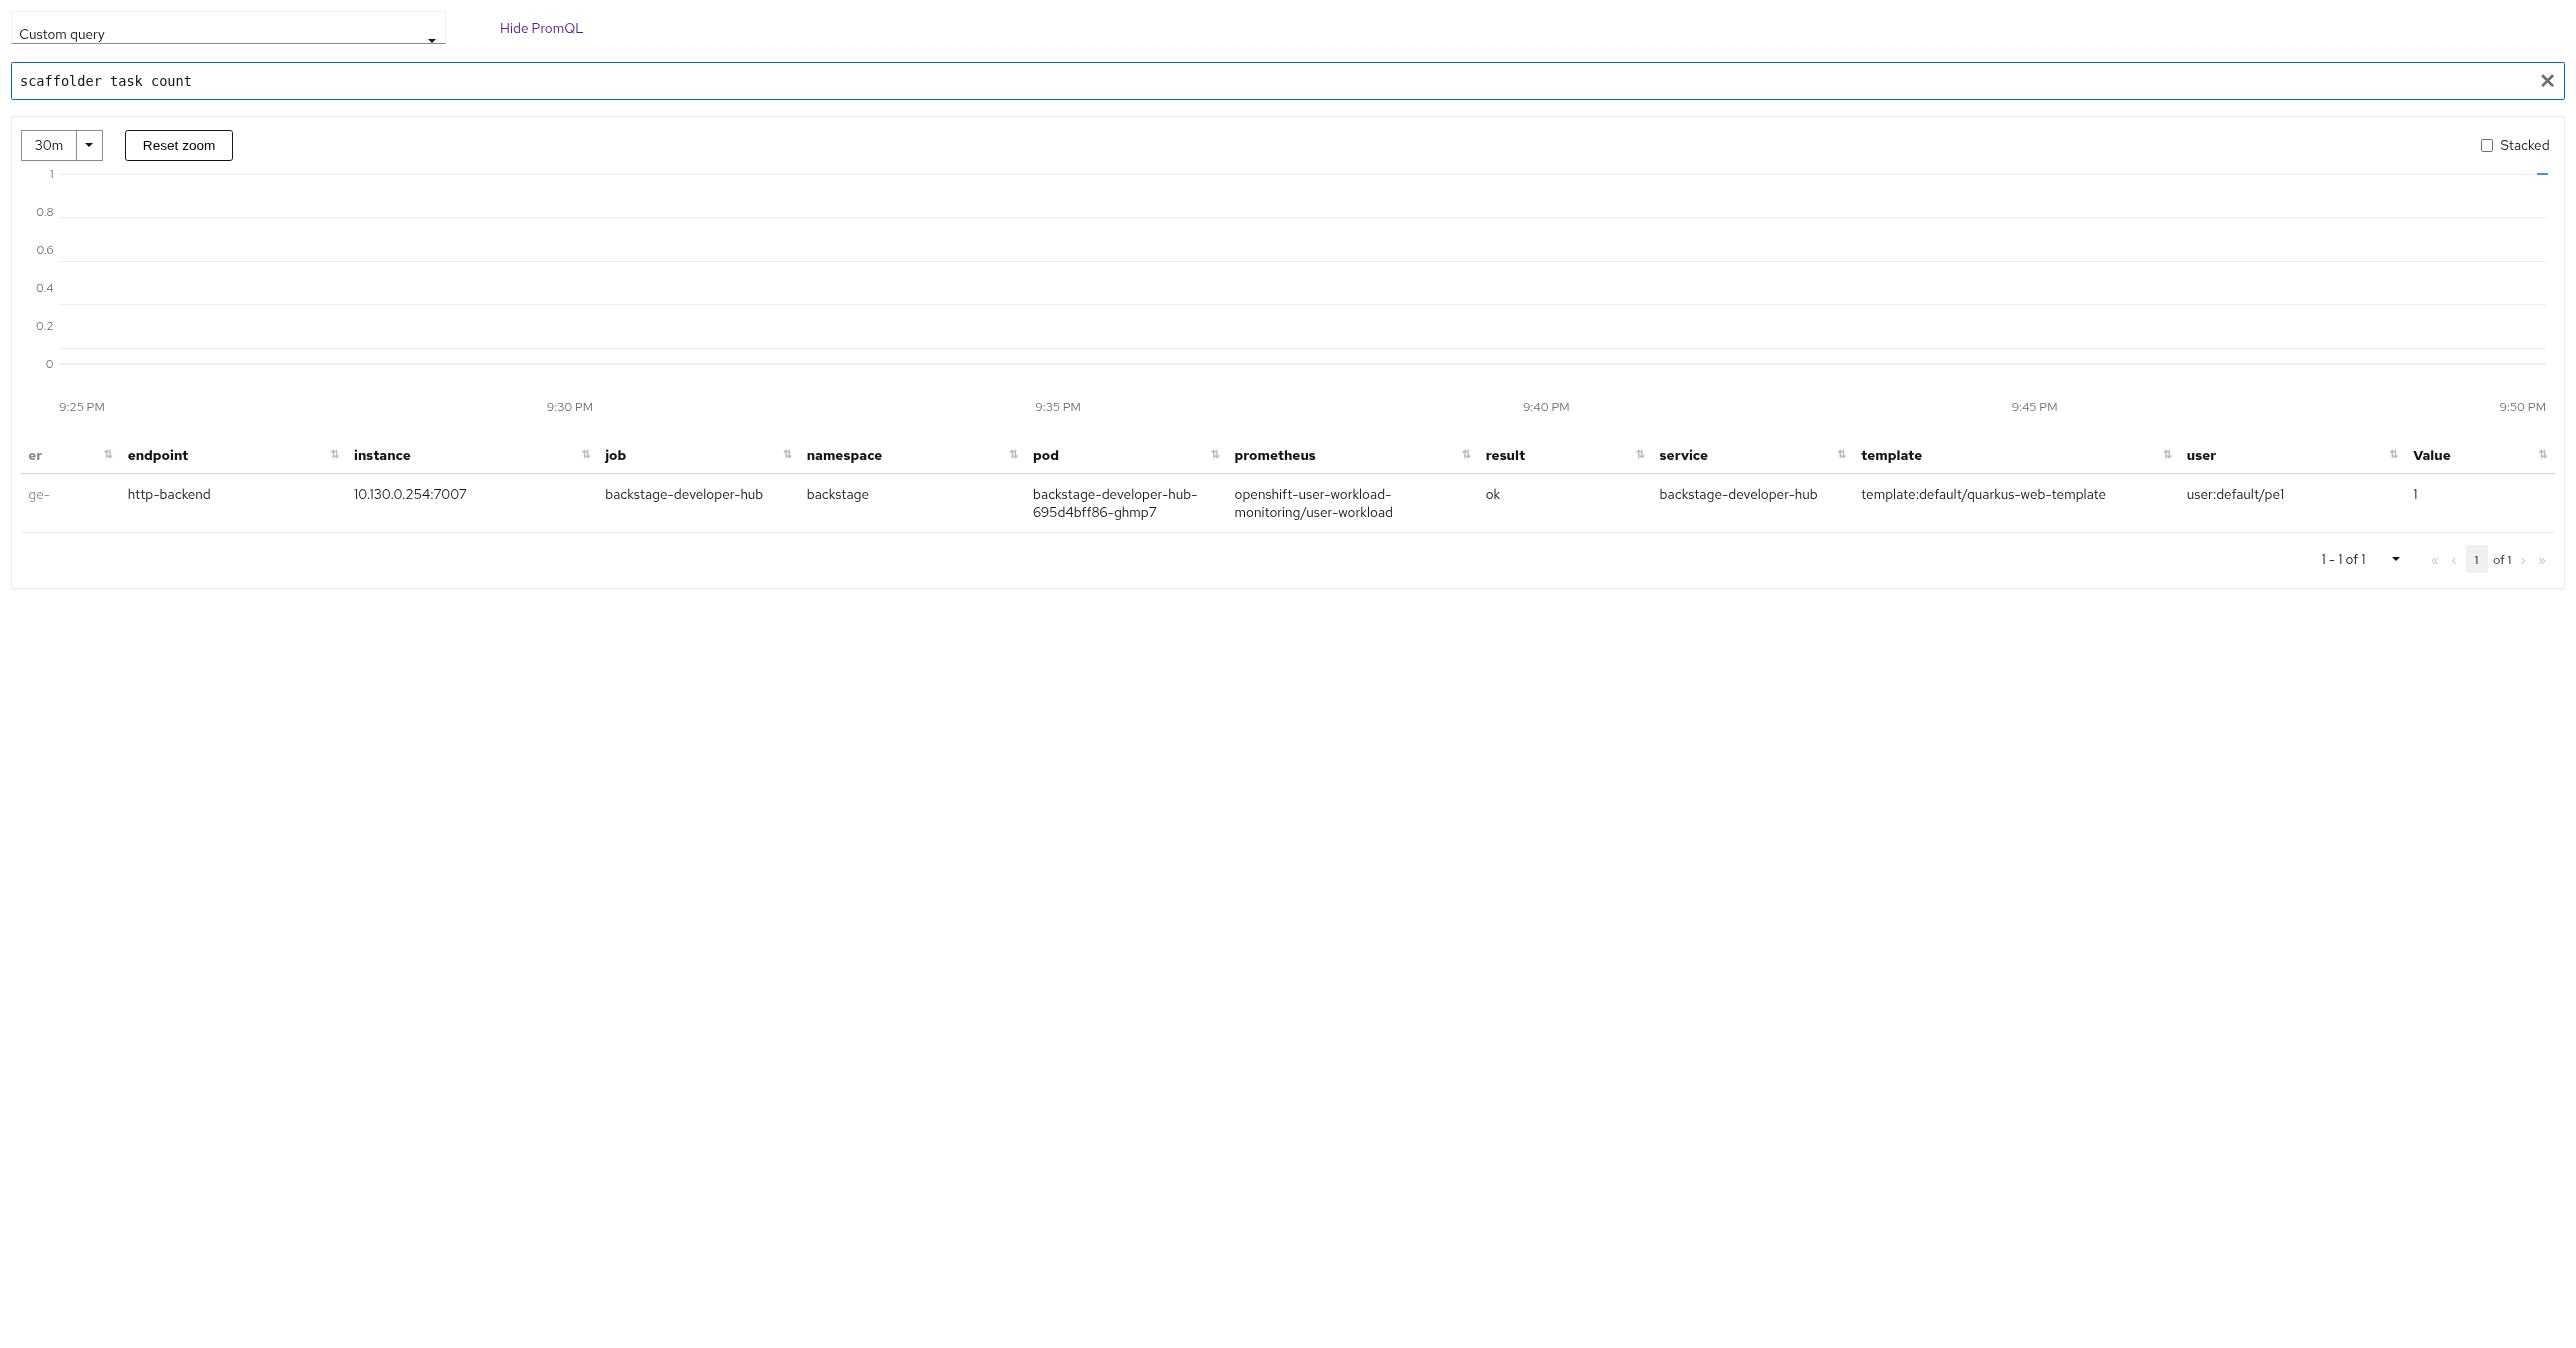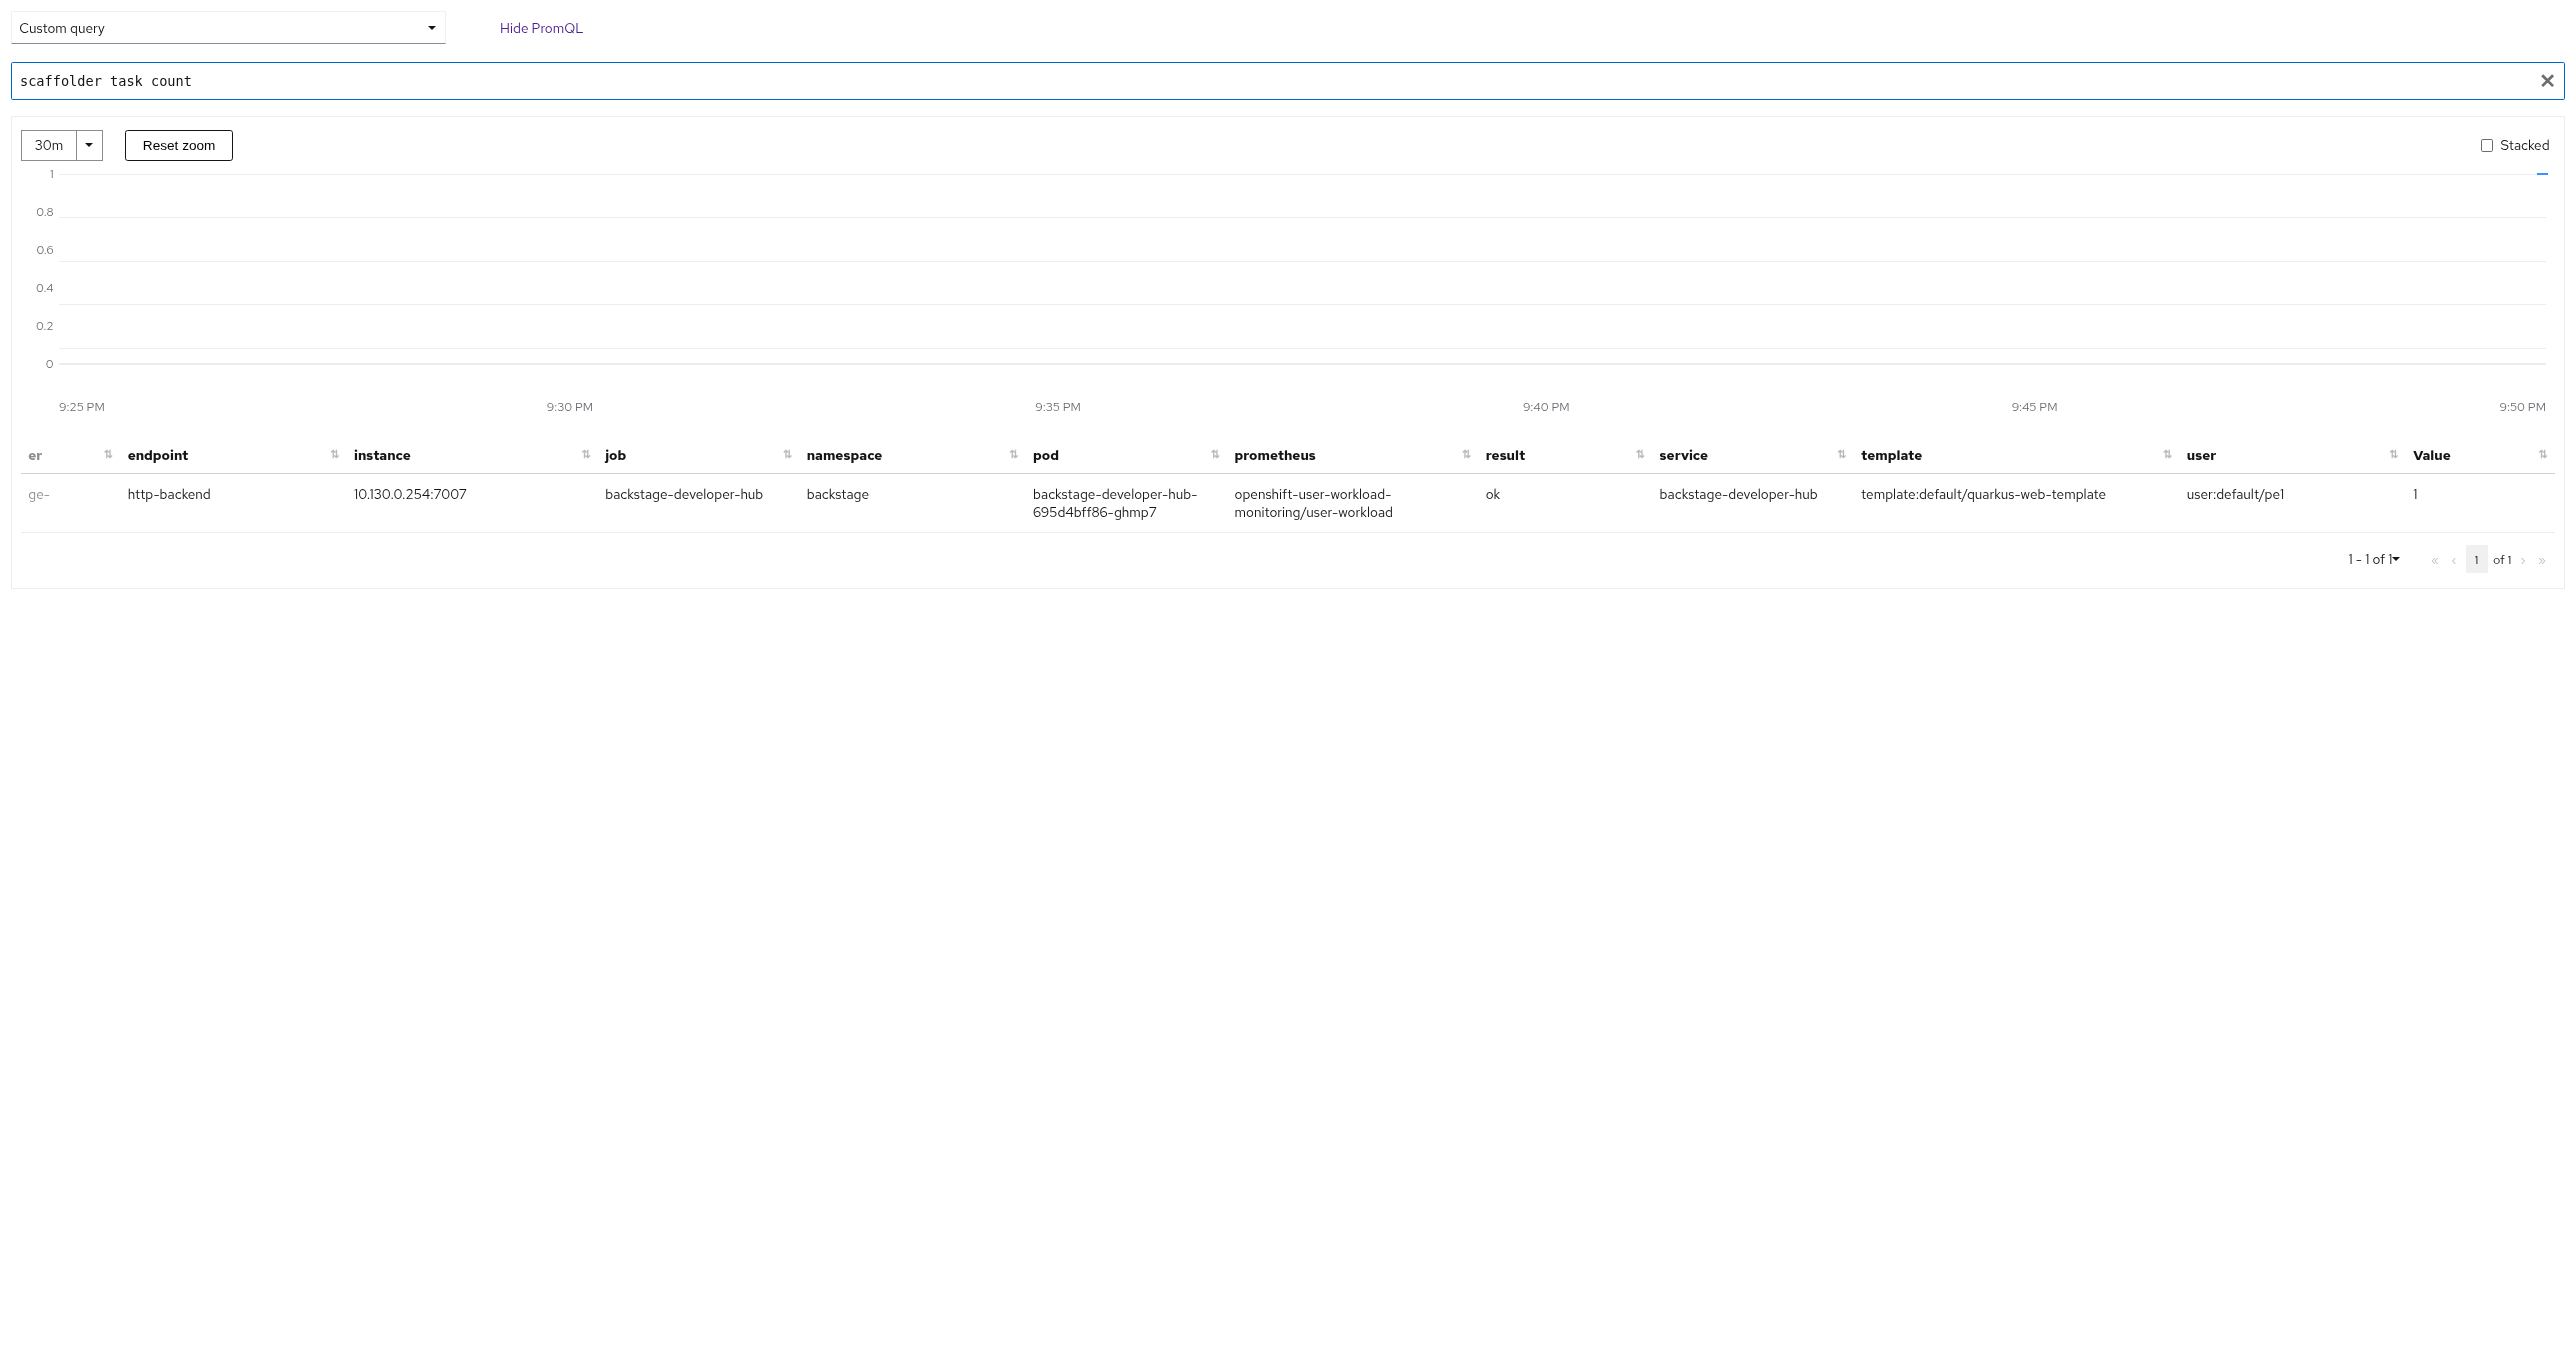--- a/index.html
+++ b/index.html
@@ -12,21 +12,21 @@
 }
 .top-row {
   display: flex;
   align-items: center;
   gap: 54px;
   margin-bottom: 18px;
 }
 .query-type-select {
   position: relative;
   display: flex;
-  align-items: center;
+  align-items: flex-end;
   justify-content: space-between;
   border: 0.9px solid #f0f0f0;
   border-bottom: 0.9px solid #8a8d90;
   width: 435px;
   height: 33px;
   padding: 0 9px 0 7.3px;
   cursor: pointer;
   font-size: 13.6px;
 }
 .caret-down {
@@ -206,21 +206,21 @@
   display: flex;
   justify-content: flex-end;
   align-items: center;
   gap: 27px;
   padding: 12.7px 5.4px 3.6px;
   font-size: 13.6px;
 }
 .pag-left {
   display: flex;
   align-items: center;
-  gap: 0;
+  gap: 27px;
 }
 .pag-right {
   display: flex;
   align-items: center;
   gap: 5.4px;
 }
 .pag-btn {
   color: #b8bbbe;
   font-size: 12.7px;
   padding: 3.6px;

